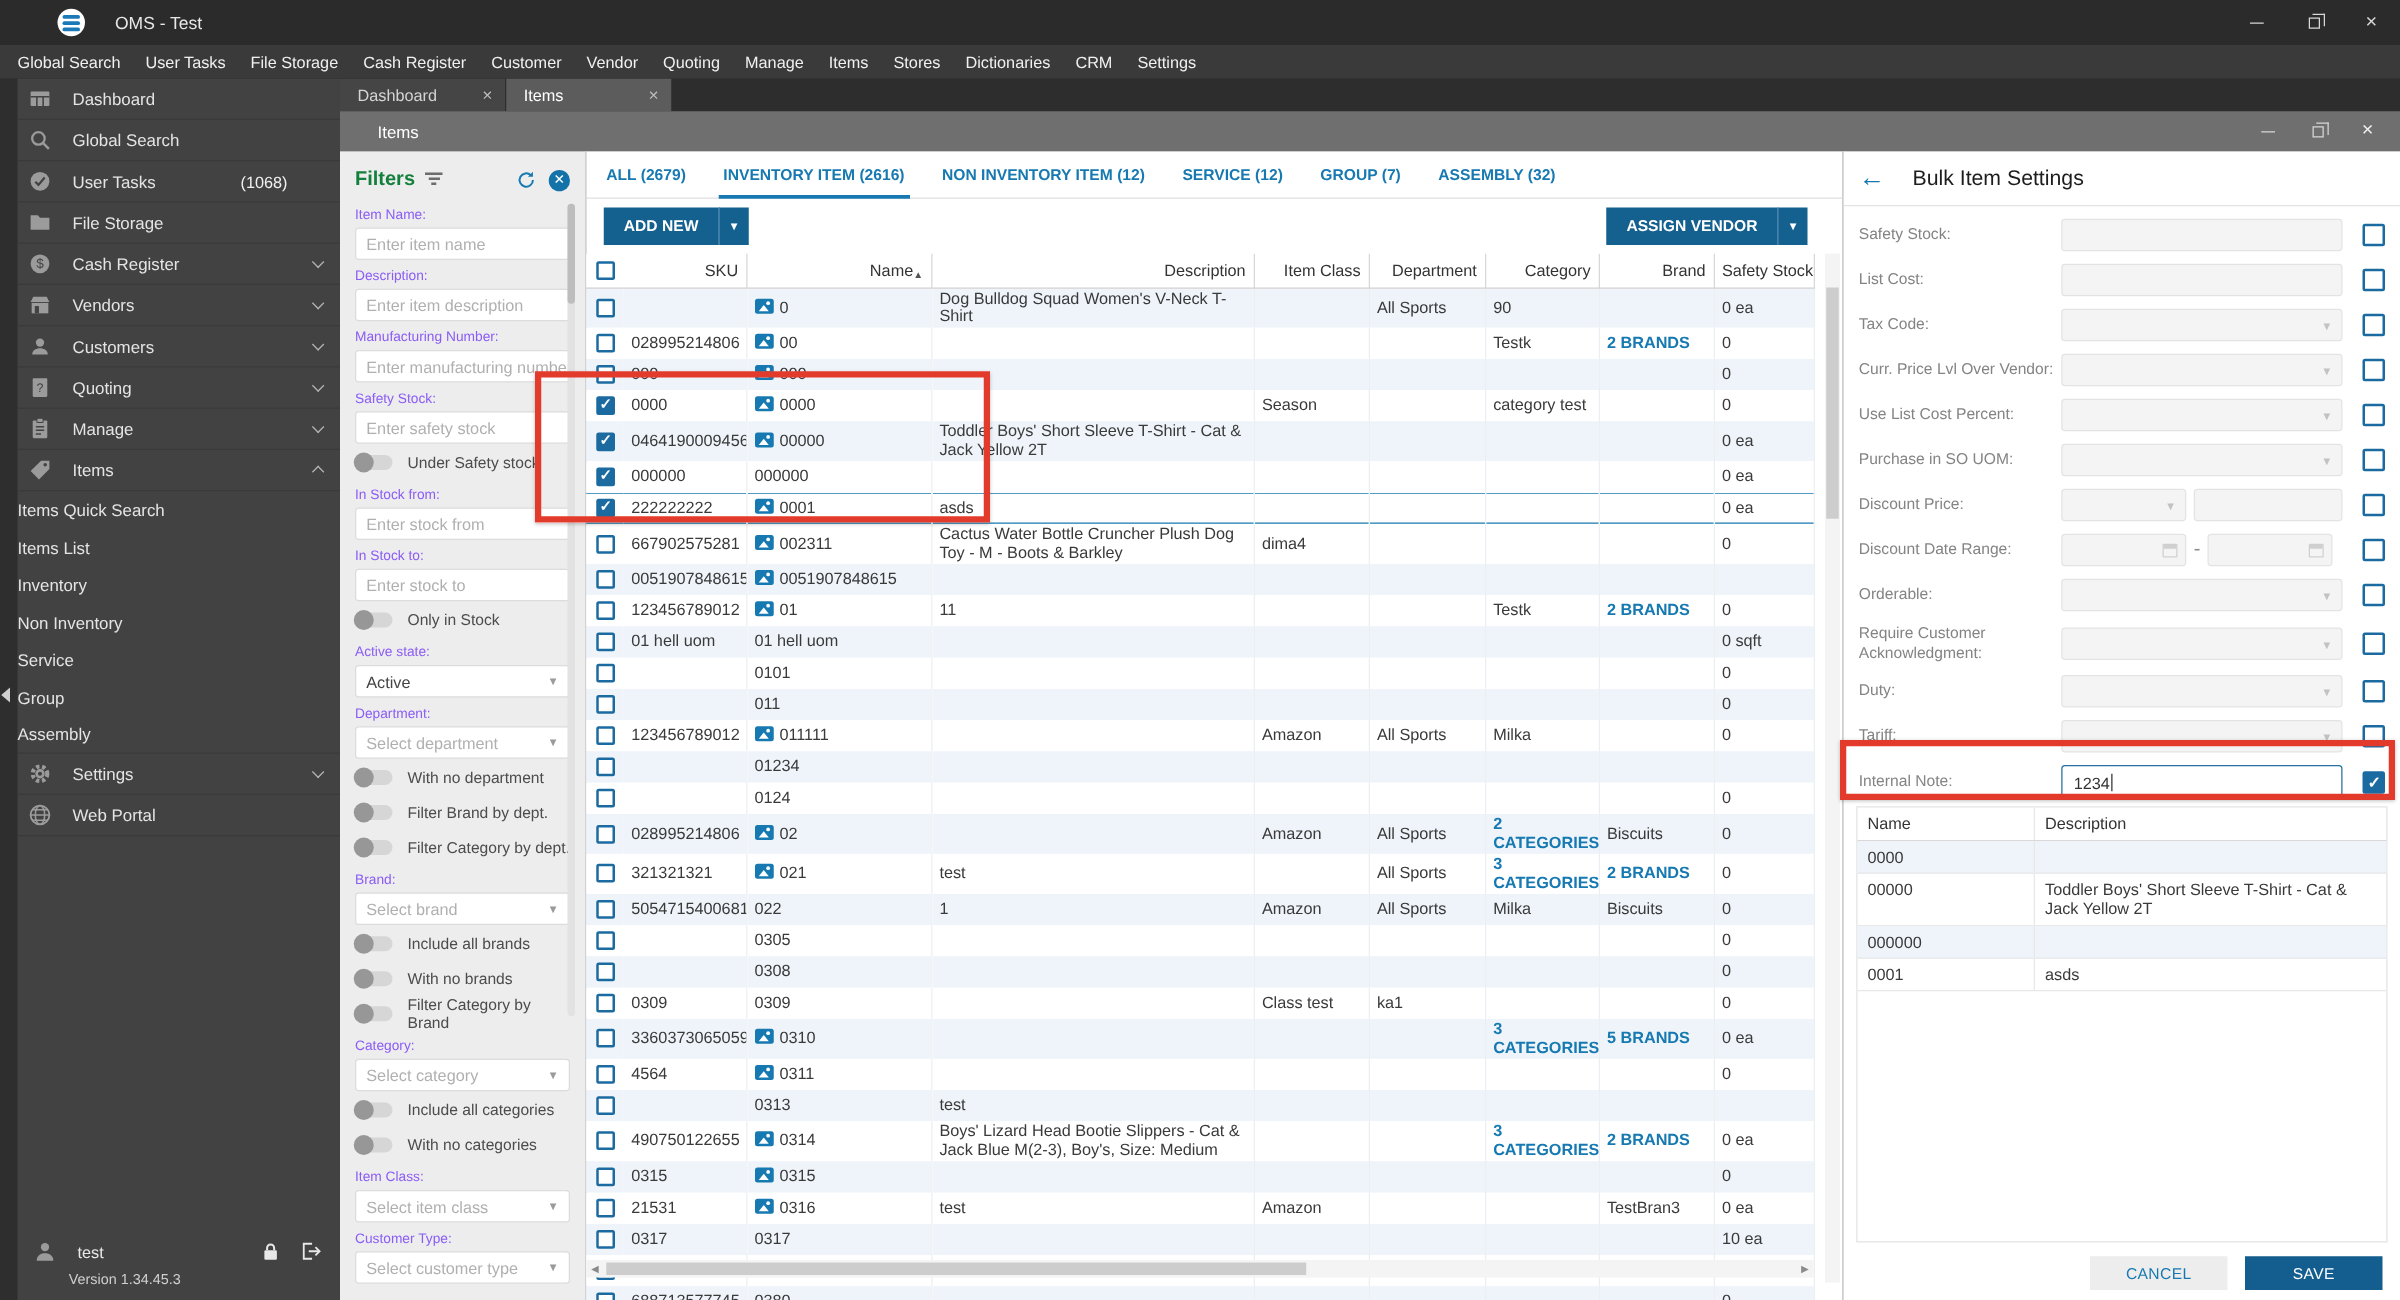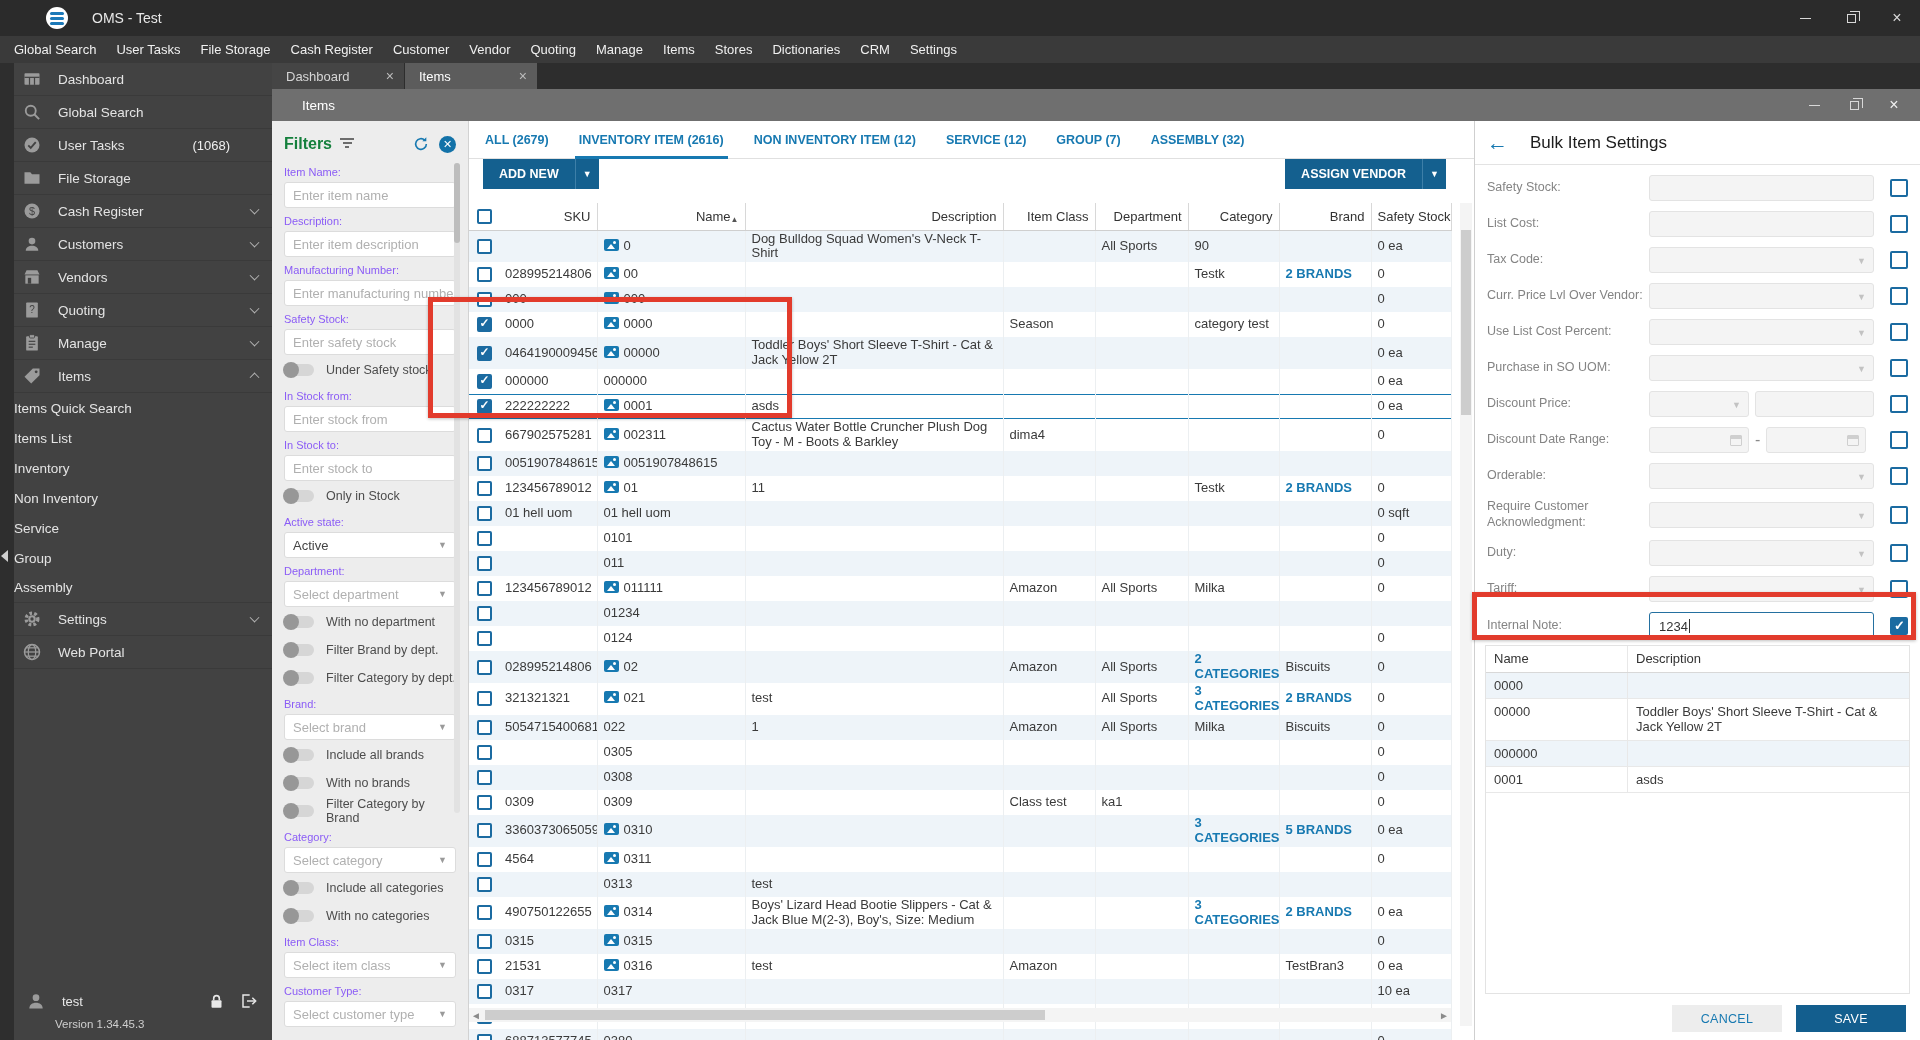--- a/index.html
+++ b/index.html
@@ -71,21 +71,21 @@
   .toggle::after { content:""; position:absolute; left:-1px; top:-2px; width:16px; height:16px; border-radius:50%; background:#979797; }
   .f-toggle-row .tl { font-size:12.5px; color:#4c4c4c; }
   .fscroll { position:absolute; right:8px; top:42px; width:6px; height:650px; background:#e2e2e2; border-radius:3px; }
   .fscroll .thumb { position:absolute; top:0; width:6px; height:80px; background:#bdbdbd; border-radius:3px; }
 
   
   .listarea { position:absolute; left:469px; top:121px; width:1005px; height:919px; background:#fff; }
   .list-tabs { height:38px; display:flex; align-items:center; padding-left:16px; border-bottom:1px solid #e0e0e0; gap:30px; }
   .ltab { font-size:12.5px; font-weight:bold; color:#1779b1; height:38px; display:flex; align-items:center; position:relative; cursor:default; }
   .ltab.active::after { content:""; position:absolute; left:-4px; right:-4px; bottom:0; height:3px; background:#1779b1; }
-  .toolbar { height:44px; display:flex; align-items:flex-start; padding:0 14px; }
+  .toolbar { height:44px; display:flex; align-items:center; padding:0 14px; }
   .split-btn { display:flex; height:30px; }
   .split-main { background:#14608f; color:#fff; font-size:12.5px; font-weight:bold; display:flex; align-items:center; padding:0 16px; }
   .split-arrow { background:#14608f; color:#fff; width:24px; display:flex; align-items:center; justify-content:center; font-size:9px; border-left:1px solid #3d7fa8; }
   .toolbar .right { margin-left:auto; margin-right:14px; }
 
   table.items { border-collapse:collapse; table-layout:fixed; width:982px; font-size:13px; color:#3a3a3a; }
   table.items col.c-cb{width:30px;} col.c-sku{width:98px;} col.c-name{width:148px;} col.c-desc{width:258px;}
   col.c-cls{width:92px;} col.c-dept{width:93px;} col.c-cat{width:91px;} col.c-brand{width:92px;} col.c-safety{width:80px;}
   table.items th { height:27px; font-weight:normal; text-align:right; padding:0 6px; border-right:1px solid #d8d8d8; border-bottom:1px solid #cfcfcf; color:#333; background:#fff; white-space:nowrap; overflow:hidden; }
   table.items th:first-child { border-right:none; }
@@ -236,36 +236,36 @@
               <circle cx="12" cy="12" r="9" fill="#9b9b9b"></circle>
               <text x="12" y="16.5" font-size="13" text-anchor="middle" fill="#424242" font-family="Liberation Sans">$</text>
             </svg>
           </span>
           <span>Cash Register</span>
           <span class="chev down"></span>
         </div>
         <div class="side-item">
           <span class="ic">
             <svg width="20" height="20" viewBox="0 0 24 24">
-              <circle cx="12" cy="8.5" r="4" fill="#9b9b9b"></circle>
-              <path d="M4.5 20c0-4 3.5-6 7.5-6s7.5 2 7.5 6z" fill="#9b9b9b"></path>
-            </svg>
-          </span>
-          <span>Customers</span>
+              <path d="M3 9l2.5-5h13L21 9z" fill="#9b9b9b"></path>
+              <rect x="4" y="10" width="16" height="10" fill="#9b9b9b"></rect>
+              <rect x="7" y="13" width="4" height="7" fill="#424242"></rect>
+            </svg>
+          </span>
+          <span>Vendors</span>
           <span class="chev down"></span>
         </div>
         <div class="side-item">
           <span class="ic">
             <svg width="20" height="20" viewBox="0 0 24 24">
-              <path d="M3 9l2.5-5h13L21 9z" fill="#9b9b9b"></path>
-              <rect x="4" y="10" width="16" height="10" fill="#9b9b9b"></rect>
-              <rect x="7" y="13" width="4" height="7" fill="#424242"></rect>
-            </svg>
-          </span>
-          <span>Vendors</span>
+              <circle cx="12" cy="8.5" r="4" fill="#9b9b9b"></circle>
+              <path d="M4.5 20c0-4 3.5-6 7.5-6s7.5 2 7.5 6z" fill="#9b9b9b"></path>
+            </svg>
+          </span>
+          <span>Customers</span>
           <span class="chev down"></span>
         </div>
         <div class="side-item">
           <span class="ic">
             <svg width="20" height="20" viewBox="0 0 24 24">
               <rect x="5" y="3" width="14" height="18" rx="1" fill="#9b9b9b"></rect>
               <text x="12" y="16" font-size="12" text-anchor="middle" fill="#424242" font-family="Liberation Sans">?</text>
             </svg>
           </span>
           <span>Quoting</span>

